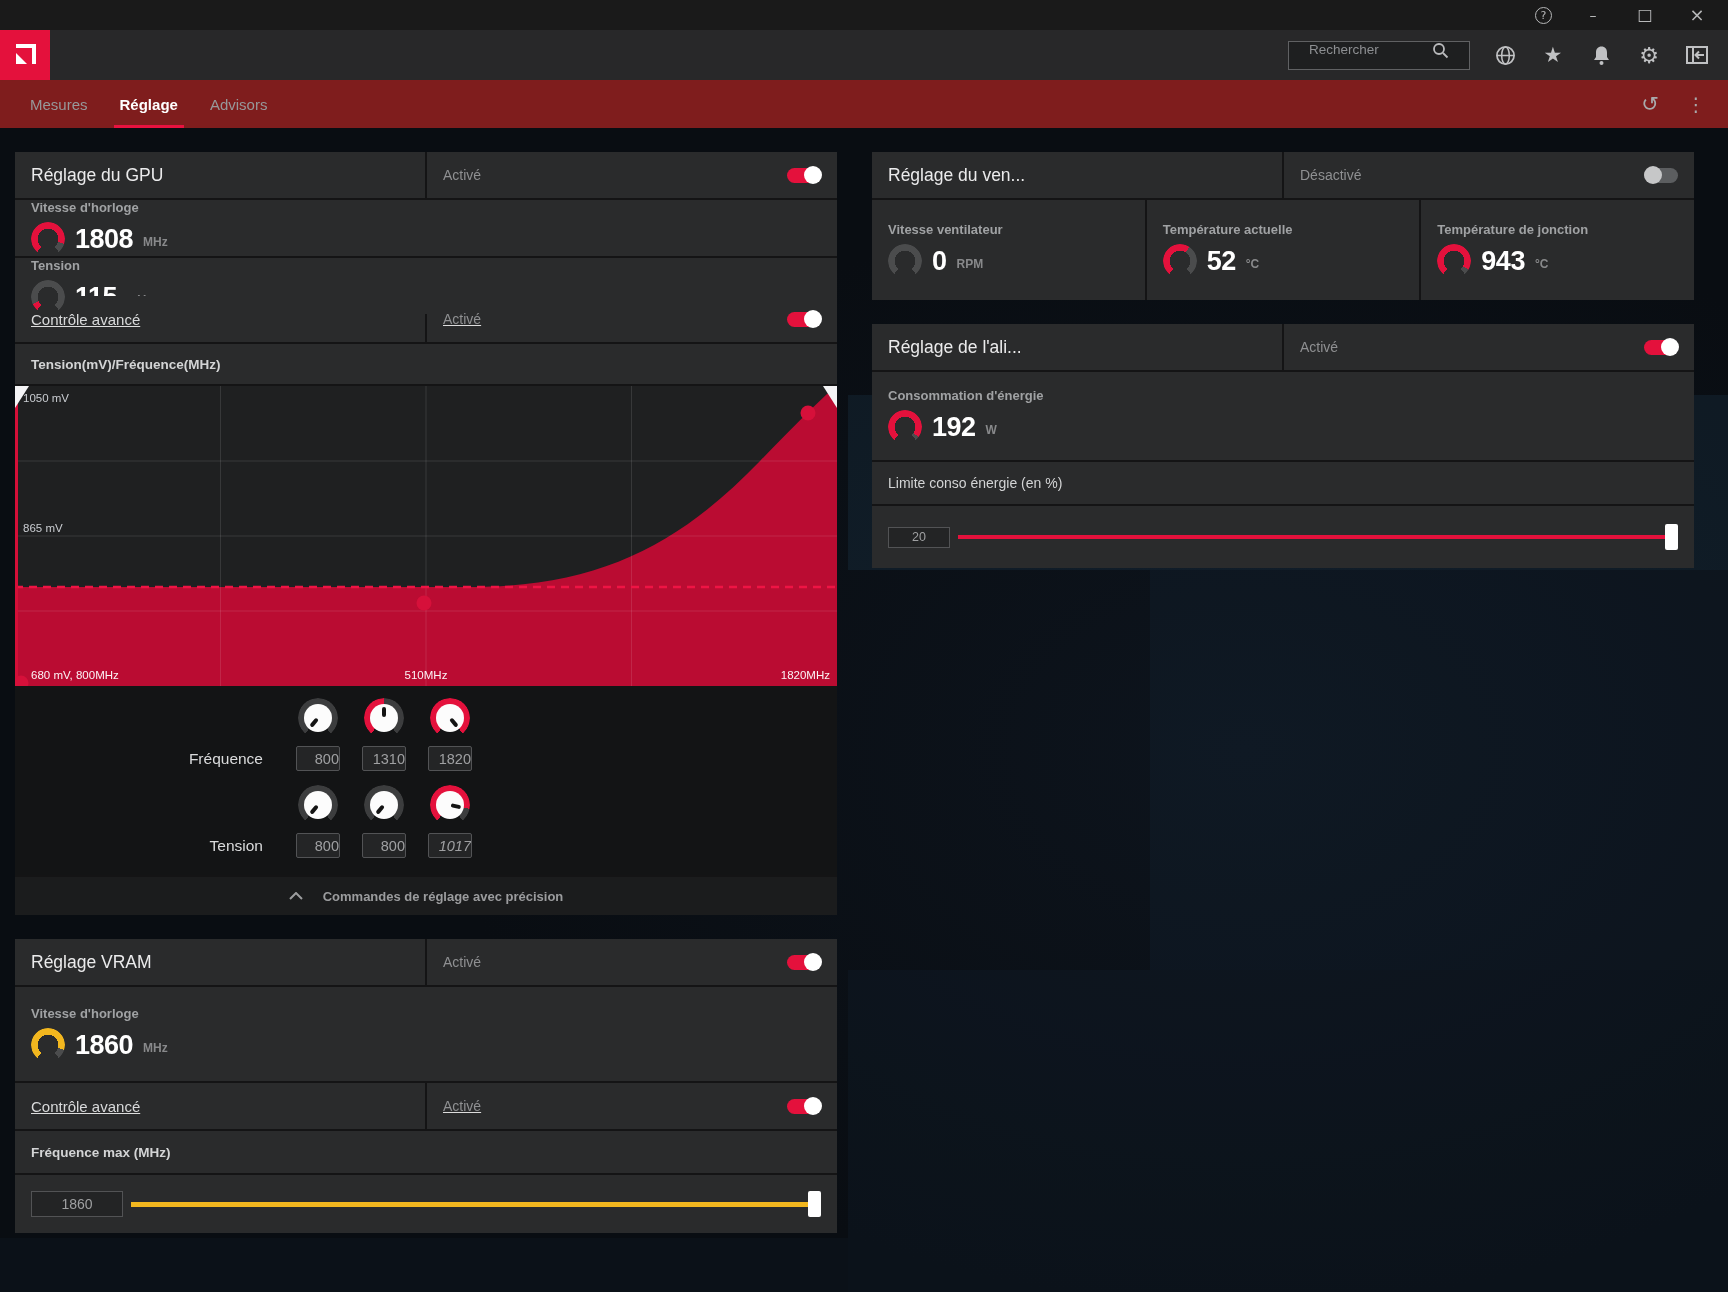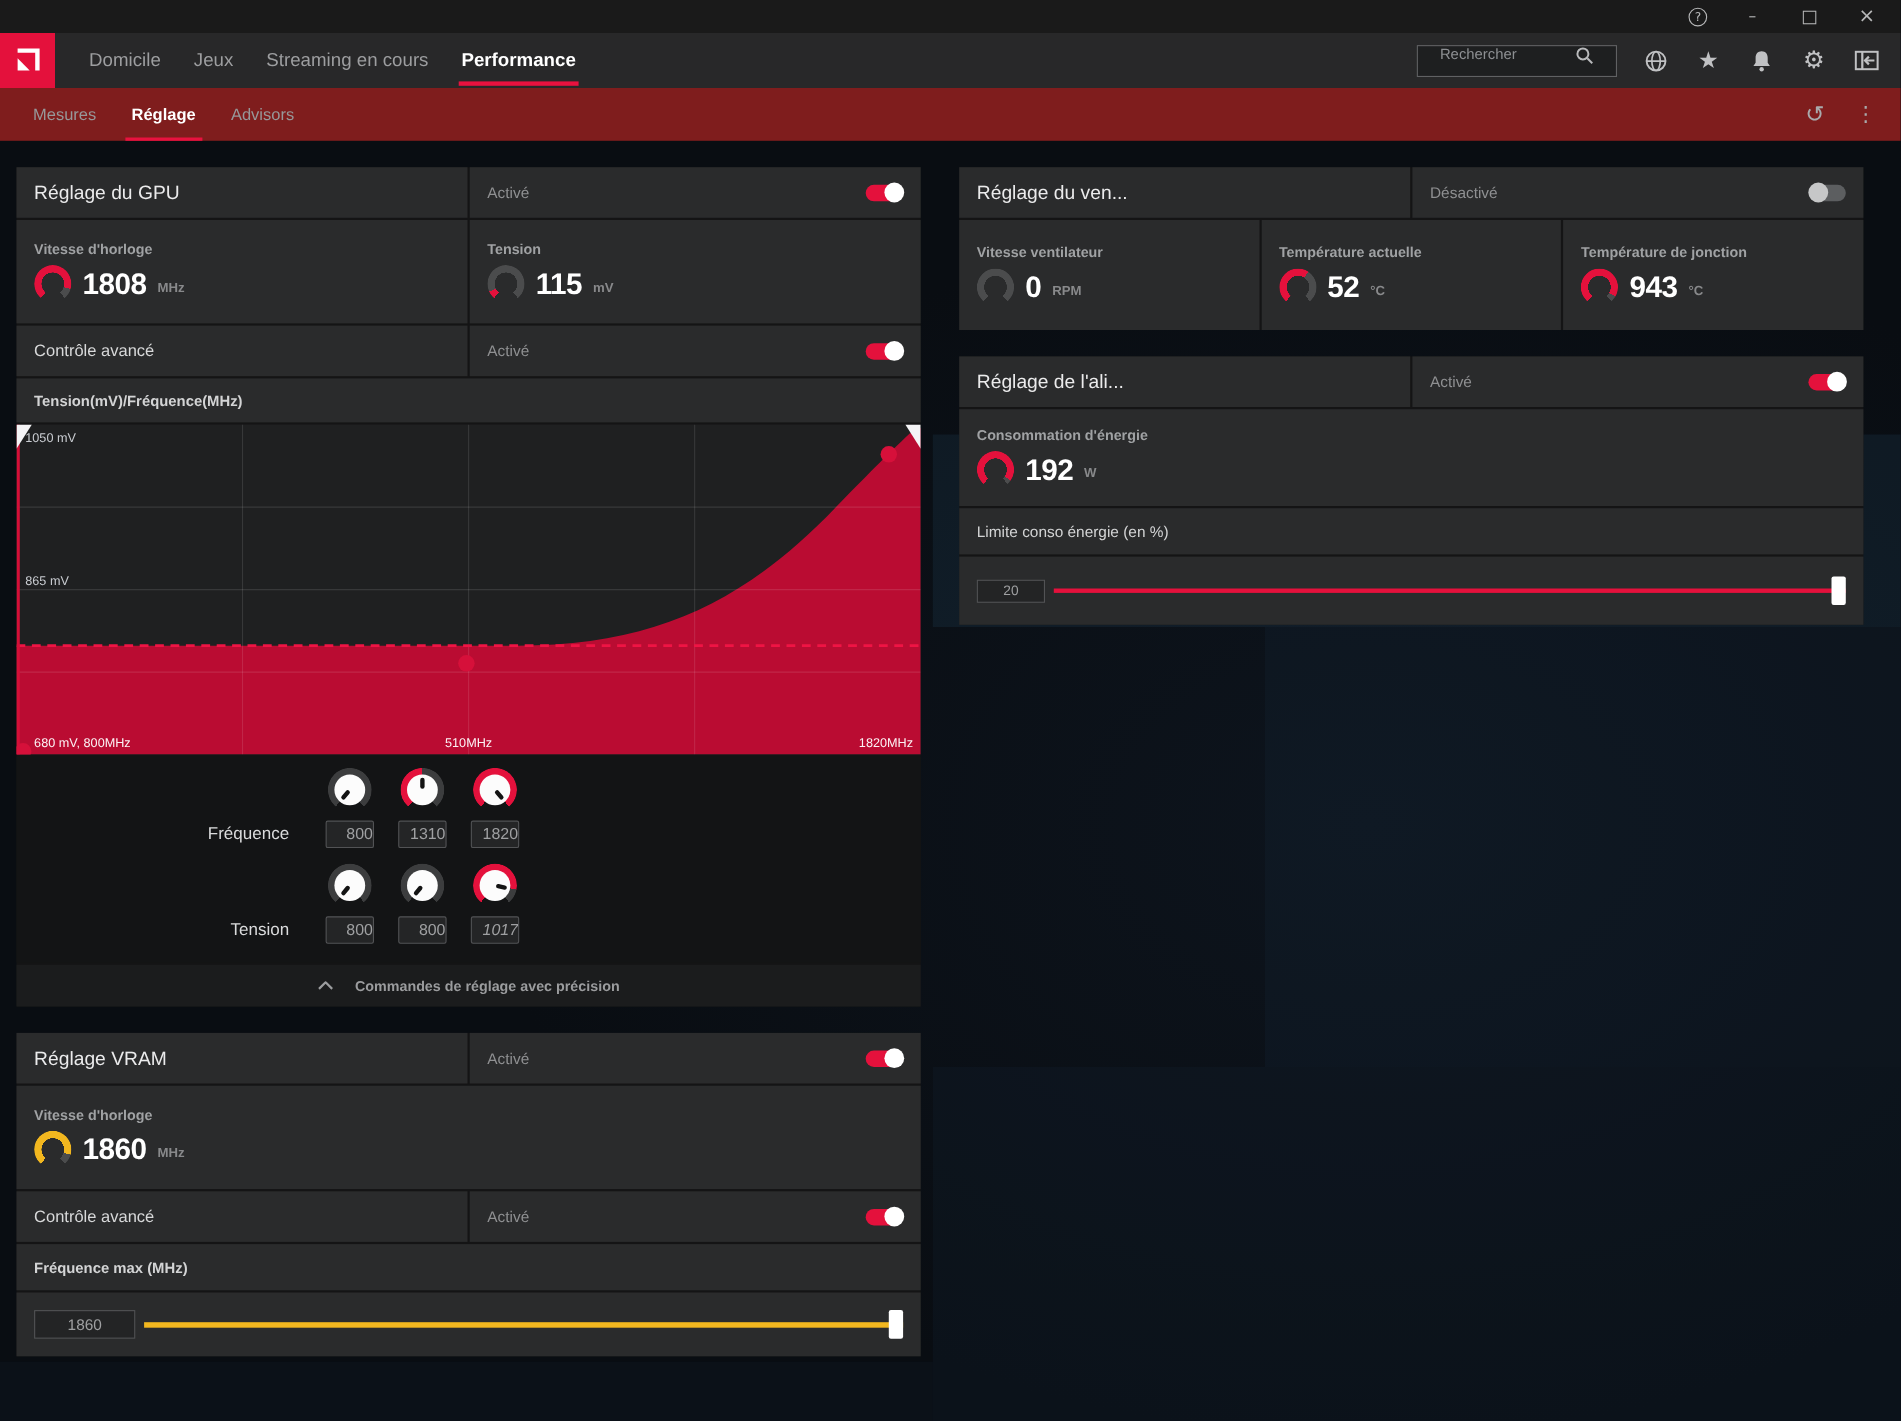--- a/index.html
+++ b/index.html
@@ -51,33 +51,33 @@
   .card { background:#141415; display:flex; flex-direction:column; gap:2px; margin-bottom:24px; }
 
   .row { display:flex; gap:2px; }
   .cell { background:#2a2b2c; display:flex; align-items:center; padding:0 16px; }
   .hrow { height:46px; }
   .hrow .cell-l { flex:0 0 410px; }
   .hrow .cell-r { flex:1; }
   .card-title { font-size:17.5px; color:#ebebec; }
   .status { font-size:14px; color:#8f9092; }
 
-  .mrow { height:94px; }
+  .mrow { height:94px;flex-direction:column; }
   .mrow3 { height:100px; }
   .cell.metric { flex:1; flex-direction:column; align-items:flex-start; justify-content:center; gap:7px; }
   .mlabel { font-size:13px; font-weight:700; color:#a0a2a4; }
   .mline { display:flex; align-items:center; gap:10px; }
   .gauge { width:34px; height:34px; border-radius:50%; flex:0 0 auto;
     background:conic-gradient(from 220deg, var(--gc,#888) 0deg, var(--gc,#888) calc(var(--gf,0)*280deg), #4b4c4d calc(var(--gf,0)*280deg), #4b4c4d 280deg, transparent 280deg);
     -webkit-mask:radial-gradient(closest-side, transparent 60%, #000 61%);
             mask:radial-gradient(closest-side, transparent 60%, #000 61%); }
   .mval { font-size:27px; font-weight:700; color:#fff; letter-spacing:-0.5px; }
   .munit { font-size:12px; font-weight:700; color:#88898b; margin-top:6px; }
 
-  .trow { height:46px; }
+  .trow { height:46px;text-decoration:underline; }
   .trow .cell-l { flex:0 0 410px; font-size:15px; color:#d8d9da; }
   .trow .cell-r { flex:1; }
   .lrow { height:40px; background:#2a2b2c; display:flex; align-items:center; padding:0 16px; font-size:13.5px; font-weight:700; color:#d3d4d5; }
 
   .toggle { width:34px; height:15px; border-radius:8px; background:#5c5e60; position:relative; margin-left:auto; cursor:pointer; flex:0 0 auto; }
   .toggle::after { content:''; position:absolute; top:-1.5px; left:0; width:18px; height:18px; border-radius:50%; background:#c6c7c8; }
   .toggle.on { background:#e4113c; }
   .toggle.on::after { left:auto; right:-1px; background:#fff; }
 
   .chart-row { height:300px; background:#1f2021; position:relative; }
@@ -122,26 +122,20 @@
   <div class="winbtn icon-glyph" style="font-size:16px;">□</div>
   <div class="winbtn icon-glyph" style="font-size:18px;">×</div>
 </div>
 
 <div class="navbar">
   <div class="logo">
     <svg width="28" height="28" viewBox="0 0 28 28">
       <path d="M5 5 H23 V23" fill="none" stroke="#fff" stroke-width="4"></path>
       <polygon points="5,12 16,23 5,23" fill="#fff"></polygon>
     </svg>
-  </div>
-  <div class="nav-items">
-    <div class="nav-item">Domicile</div>
-    <div class="nav-item">Jeux</div>
-    <div class="nav-item">Streaming en cours</div>
-    <div class="nav-item active">Performance</div>
   </div>
   <div class="nav-right">
     <div class="searchbox">
       <input type="text" placeholder="Rechercher" style="">
       <svg width="17" height="17" viewBox="0 0 17 17">
         <circle cx="7" cy="7" r="5" fill="none" stroke="#b9babc" stroke-width="1.8"></circle>
         <line x1="11" y1="11" x2="15.5" y2="15.5" stroke="#b9babc" stroke-width="1.8"></line>
       </svg>
     </div>
     <div class="navicon">

